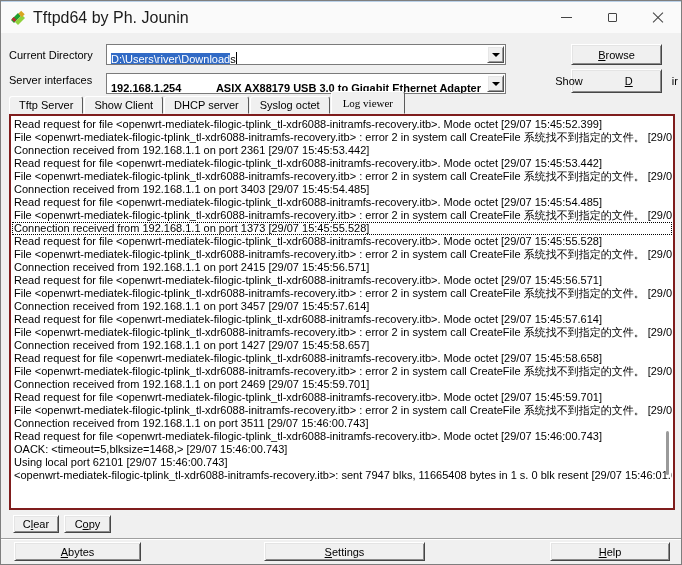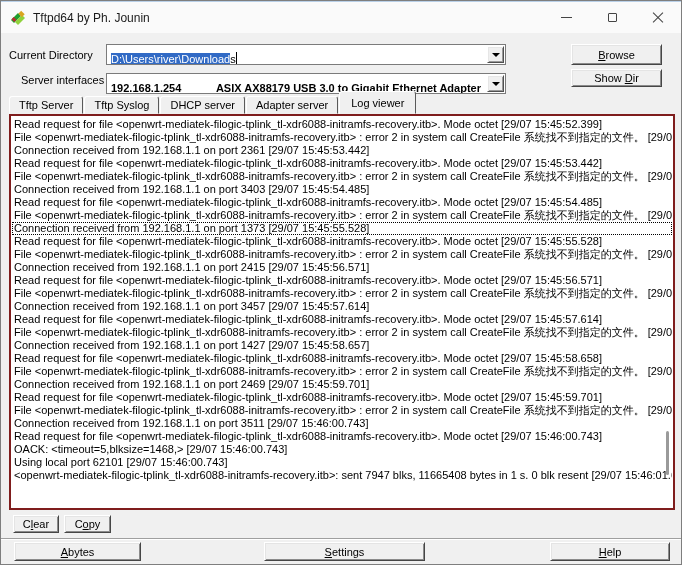--- a/index.html
+++ b/index.html
@@ -11,21 +11,21 @@
     background:#f0f0f0; border:1px solid #7e7e7e; overflow:hidden;
   }
 
   
   .titlebar {
     position:absolute; left:0; top:0; right:0; height:32px;
     background:#fafafa; display:flex; align-items:center;
     border-top:1px solid #b9d0e8;
   }
   .app-icon { width:17px; height:15px; margin:0 6px 0 9px; flex:0 0 auto; }
-  .title-text { font-size:12px; color:#1b1b1b; }
+  .title-text { font-size:16px; color:#1b1b1b; }
   .caption-buttons { margin-left:auto; display:flex; height:32px; }
   .cap-btn { width:46px; height:32px; display:flex; align-items:center; justify-content:center; }
   .glyph-min { width:11px; height:1px; background:#444; }
   .glyph-max { width:9px; height:9px; border:1px solid #444; border-radius:1px; }
   .glyph-close { position:relative; width:12px; height:12px; }
   .glyph-close::before, .glyph-close::after {
     content:""; position:absolute; left:-1px; top:5px; width:14px; height:1px; background:#444;
   }
   .glyph-close::before { transform:rotate(45deg); }
   .glyph-close::after  { transform:rotate(-45deg); }
@@ -58,21 +58,21 @@
   .btn span { white-space:pre; }
   .btn .mn { text-decoration:underline; }
 
   
   .tab-bar { position:absolute; left:8px; top:93px; height:20px; display:flex; align-items:flex-end; z-index:3; }
   .tab {
     height:18px; padding:1px 9px; font-size:11px; background:#f0f0f0;
     border:1px solid; border-color:#ffffff #5a5a5a #f0f0f0 #ffffff;
     border-radius:3px 3px 0 0; display:flex; align-items:center; margin-right:1px;
   }
-  .tab.active { height:23px; padding:0 11px; position:relative; z-index:4; }
+  .tab.active { height:23px; padding:0 11px; position:relative; z-index:4;font-family:Liberation Serif, serif; }
 
   
   .log-panel {
     position:absolute; left:8px; top:113px; width:666px; height:396px;
     background:#fff; border:2px solid #7f1d1d; overflow:hidden;
   }
   .log-list { position:absolute; left:1px; top:2px; right:1px; }
   .log-line {
     height:13px; line-height:13px; font-size:11px; color:#000;
     white-space:pre; overflow:hidden; padding-left:2px;
@@ -123,39 +123,39 @@
     <div class="combo-arrow">
         <div class="tri"></div>
       </div>
   </div>
   <button class="btn" style="left:570px; top:43px; width:91px; height:21px;">
     <span></span>
       <span class="mn">B</span>
       <span>rowse</span>
   </button>
 
-  <span class="field-label" style="left:20px; top:73px;">Server interfaces</span>
+  <span class="field-label" style="left:8px; top:73px;">Server interfaces</span>
   <div class="combo" style="left:105px; top:72px; width:400px;font-weight:bold;">
     <span>192.168.1.254</span>
     <span style="margin-left:auto; padding-right:4px;">ASIX AX88179 USB 3.0 to Gigabit Ethernet Adapter</span>
     <div class="combo-arrow">
         <div class="tri"></div>
       </div>
   </div>
-  <button class="btn" style="left:570px; top:68px; width:91px; height:18px;">
+  <button class="btn" style="left:570px; top:68px; width:91px; height:24px;gap:39px;">
     <span>Show </span>
       <span class="mn">D</span>
       <span>ir</span>
   </button>
 
   <div class="tab-bar">
       <div class="tab">Tftp Server</div>
-      <div class="tab">Tftp Syslog</div>
+      <div class="tab">Show Client</div>
       <div class="tab">DHCP server</div>
-      <div class="tab">Adapter server</div>
+      <div class="tab">Syslog octet</div>
       <div class="tab active">Log viewer</div>
     </div>
 
   <div class="log-panel">
     <div class="log-list">
         <div class="log-line">Read request for file &lt;openwrt-mediatek-filogic-tplink_tl-xdr6088-initramfs-recovery.itb&gt;. Mode octet [29/07 15:45:52.399]</div>
         <div class="log-line">File &lt;openwrt-mediatek-filogic-tplink_tl-xdr6088-initramfs-recovery.itb&gt; : error 2 in system call CreateFile 系统找不到指定的文件。 [29/0</div>
         <div class="log-line">Connection received from 192.168.1.1 on port 2361 [29/07 15:45:53.442]</div>
         <div class="log-line">Read request for file &lt;openwrt-mediatek-filogic-tplink_tl-xdr6088-initramfs-recovery.itb&gt;. Mode octet [29/07 15:45:53.442]</div>
         <div class="log-line">File &lt;openwrt-mediatek-filogic-tplink_tl-xdr6088-initramfs-recovery.itb&gt; : error 2 in system call CreateFile 系统找不到指定的文件。 [29/0</div>

